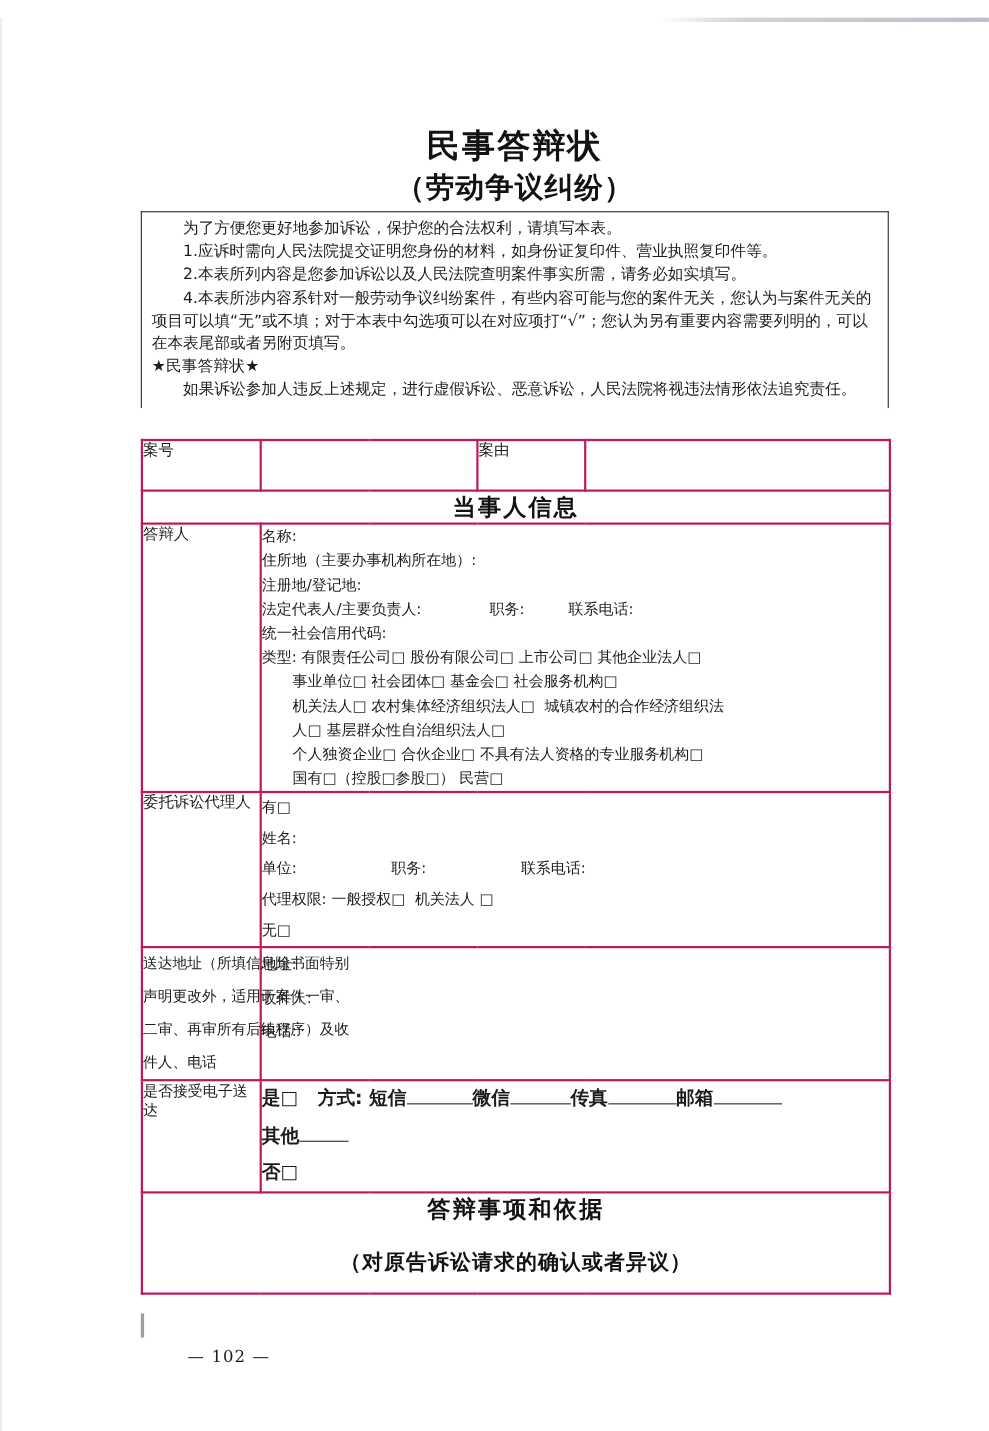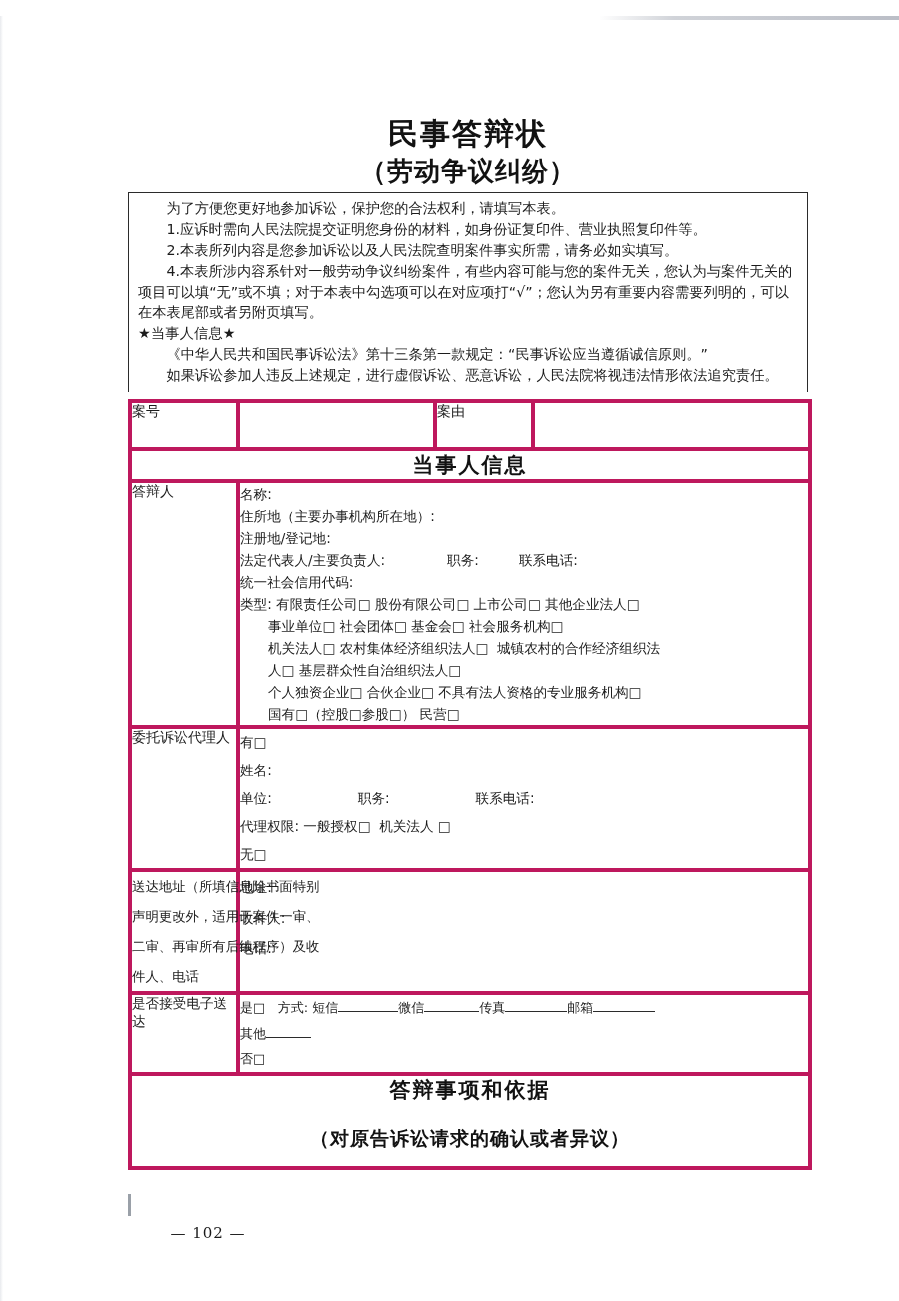--- a/index.html
+++ b/index.html
@@ -96,21 +96,21 @@
     position: absolute;
     left: 128px;
     top: 383px;
     width: 680px;
     border-collapse: collapse;
     table-layout: fixed;
     font-size: 13.6px;
     color: #1c1c1c;
   }
   .tbl td {
-    border: 4px solid #be185d;
+    border: 2px solid #be185d;
     padding: 0;
     vertical-align: top;
   }
   .cell-pad {
     padding: 7px 9px 7px 10px;
     line-height: 1.62;
   }
   .mid { vertical-align: middle; }
 
   .row-caseno td { height: 44px; }
@@ -154,21 +154,22 @@
     line-height: 2.22;
     font-size: 13.6px;
   }
   .edel-label {
     padding-left: 10px;
     font-size: 13.6px;
   }
   .edel-fields {
     padding: 9px 9px 9px 10px;
     line-height: 1.95;
-    font-size: 13px;
+    font-size: 17px;
+    font-weight: bold;
   }
 
   .footer-banner {
     text-align: center;
     padding: 14px 0 4px 0;
   }
   .footer-banner .fb1 {
     font-family: "DejaVu Serif", "Liberation Serif", serif;
     font-size: 21px;
     font-weight: 700;
@@ -218,22 +219,21 @@
   <div class="title-block">
     <div class="title-main">民事答辩状</div>
     <div class="title-sub">（劳动争议纠纷）</div>
   </div>
 
   <div class="notice">
     <p>为了方便您更好地参加诉讼，保护您的合法权利，请填写本表。</p>
     <p>1.应诉时需向人民法院提交证明您身份的材料，如身份证复印件、营业执照复印件等。</p>
     <p>2.本表所列内容是您参加诉讼以及人民法院查明案件事实所需，请务必如实填写。</p>
     <p>4.本表所涉内容系针对一般劳动争议纠纷案件，有些内容可能与您的案件无关，您认为与案件无关的项目可以填“无”或不填；对于本表中勾选项可以在对应项打“√”；您认为另有重要内容需要列明的，可以在本表尾部或者另附页填写。</p>
-    <p class="star">★当事人信息★</p>
-    <p>《中华人民共和国民事诉讼法》第十三条第一款规定：“民事诉讼应当遵循诚信原则。”</p>
+    <p class="star">★民事答辩状★</p>
     <p>如果诉讼参加人违反上述规定，进行虚假诉讼、恶意诉讼，人民法院将视违法情形依法追究责任。</p>
   </div>
 
   <table class="tbl">
     <colgroup>
       <col style="width:108px">
       <col style="width:99px">
       <col style="width:98px">
       <col style="width:98px">
       <col style="width:277px">

